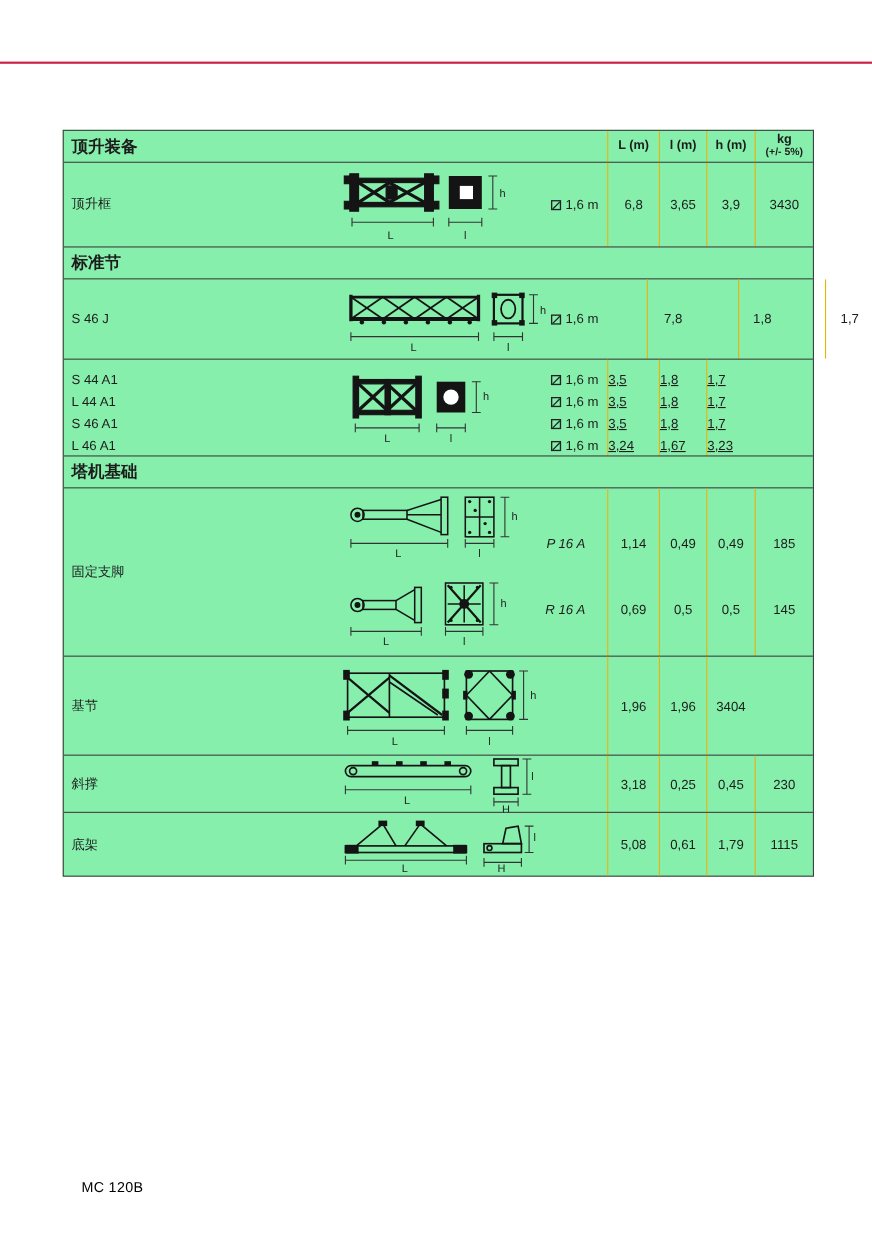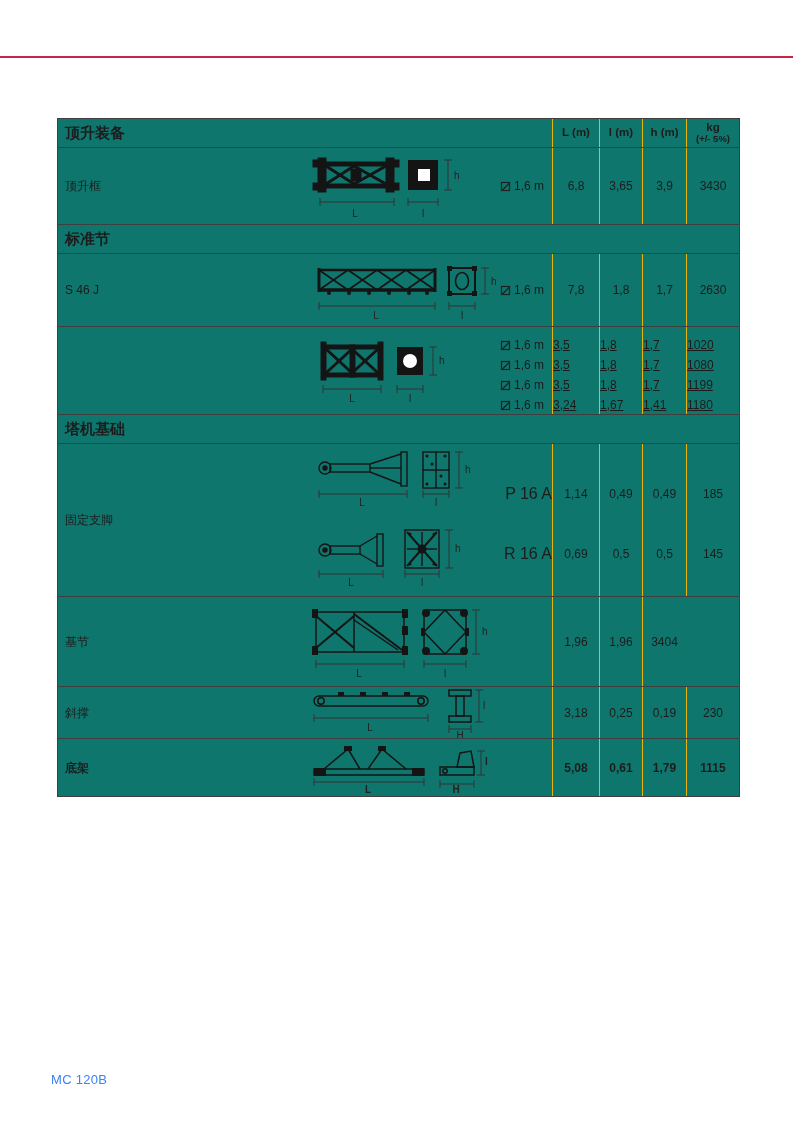--- a/index.html
+++ b/index.html
@@ -1,52 +1,52 @@
 <!DOCTYPE html>
 <html><head>
 <meta charset="utf-8">
 <style>
   * { box-sizing: border-box; margin: 0; padding: 0; }
   html, body { width: 793px; height: 1122px; background: #ffffff; }
   body { position: relative; font-family: "Liberation Sans", "DejaVu Sans", sans-serif; color: #1c1c1c; overflow: hidden; }
 
   .red-rule { position: absolute; top: 56px; left: 0; width: 793px; height: 2px; background: #c82448; }
 
-  .spec-table { position: absolute; left: 57px; top: 118px; width: 683px; border: 1px solid #3f3f3f; background: #0f766e; }
+  .spec-table { position: absolute; left: 57px; top: 118px; width: 683px; border: 1px solid #3f3f3f; background: #86efac; }
   .t-row { display: grid; grid-template-columns: 494px 47px 43px 44px 53px; border-top: 1px solid #3f3f3f; position: relative; }
   .t-row.first { border-top: none; }
   .t-row.section { display: block; }
 
   .cell { border-left: 1px solid #eab308; display: flex; align-items: center; justify-content: center; font-size: 12px; position: relative; }
   .cell.nb { border-left: none; }
   .draw-cell { position: relative; display: block; border-left: none; }
 
   .h-28 { height: 28px; } .h-29 { height: 29px; } .h-77 { height: 77px; }
-  .h-73 { height: 73px; } .h-88 { height: 88px; } .h-153 { height: 153px; }
-  .h-90 { height: 90px; } .h-52 { height: 52px; } .h-58 { height: 58px; font-weight: bold; }
+  .h-73 { height: 73px; gap: 36px; } .h-88 { height: 88px; } .h-153 { height: 153px; }
+  .h-90 { height: 90px; } .h-52 { height: 52px; } .h-58 { height: 58px; }
 
   .section-title { font-weight: bold; font-size: 15px; padding-left: 7px; height: 100%; display: flex; align-items: center; }
   .col-head { font-weight: bold; font-size: 11.5px; flex-direction: column; line-height: 1.15; text-align: center; }
   .col-head .sub { font-size: 9.5px; font-weight: bold; }
 
   .row-label { position: absolute; left: 7px; top: 50%; transform: translateY(-50%); font-size: 12px; white-space: nowrap; }
   .spec-text { position: absolute; right: 8px; top: 50%; transform: translateY(-50%); font-size: 12px; display: inline-flex; align-items: center; gap: 3px; white-space: nowrap; }
   .drawing { position: absolute; }
 
   .stack { position: absolute; font-size: 12px; line-height: 20px; padding-top: 8px; }
   .stack.labels { left: 7px; top: 0; }
   .stack.specs { right: 8px; top: 0; text-align: right; }
   .stack .spec-line { display: flex; align-items: center; justify-content: flex-end; gap: 3px; }
   .vstack { line-height: 20px; padding-top: 8px; text-align: left; width: 100%; font-size: 12px; text-decoration: underline; }
 
   .abs-val { position: absolute; left: 50%; transform: translate(-50%, -50%); font-size: 12px; white-space: nowrap; }
   .at-50 { top: 50px; } .at-110 { top: 110px; }
-  .abs-ref { position: absolute; right: 0; transform: translateY(-50%); font-size: 16px; white-space: nowrap; }
-
-  .footer-model { position: absolute; left: 51px; top: 1072px; font-size: 13px; color: #3b82f6; letter-spacing: 0.3px; text-align: center; }
+  .abs-ref { position: absolute; right: 20px; transform: translateY(-50%); font-size: 12px; white-space: nowrap; font-style: italic; }
+
+  .footer-model { position: absolute; left: 74px; top: 1072px; font-size: 13px; color: #000000; letter-spacing: 0.3px; text-align: center; }
 
   svg text { font-family: "Liberation Sans", "DejaVu Sans", sans-serif; font-size: 10px; fill: #222; }
   .sq-icon { flex: 0 0 auto; }
 </style>
 </head>
 <body>
 
 <div class="red-rule"></div>
 
 <div class="spec-table">
@@ -184,20 +184,26 @@
       </span>
     </div>
     <div class="cell">7,8</div>
     <div class="cell">1,8</div>
     <div class="cell">1,7</div>
     <div class="cell">2630</div>
   </div>
 
   <div class="t-row h-88">
     <div class="cell nb draw-cell">
+      <div class="stack labels">
+        <div>S 44 A1</div>
+        <div>L 44 A1</div>
+        <div>S 46 A1</div>
+        <div>L 46 A1</div>
+      </div>
       <svg class="drawing" style="left:255px; top:12px;" width="160" height="64" viewBox="0 0 160 64">
         <g fill="#141414" stroke="#141414">
           <rect x="10" y="6" width="58" height="4"></rect>
             <rect x="10" y="34" width="58" height="4"></rect>
           <rect x="8" y="3" width="5" height="38"></rect>
             <rect x="65" y="3" width="5" height="38"></rect>
           <rect x="37" y="6" width="5" height="32"></rect>
           <line x1="13" y1="10" x2="39" y2="34" stroke-width="3"></line>
             <line x1="39" y1="10" x2="13" y2="34" stroke-width="3"></line>
           <line x1="39" y1="10" x2="65" y2="34" stroke-width="3"></line>
@@ -267,29 +273,21 @@
         <div>1,8</div>
         <div>1,8</div>
         <div>1,67</div>
       </div>
     </div>
     <div class="cell">
       <div class="vstack">
         <div>1,7</div>
         <div>1,7</div>
         <div>1,7</div>
-        <div>1,41</div>
-      </div>
-    </div>
-    <div class="cell">
-      <div class="vstack">
-        <div>1020</div>
-        <div>1080</div>
-        <div>1199</div>
-        <div>1180</div>
+        <div>3,23</div>
       </div>
     </div>
   </div>
 
   <div class="t-row section h-29">
     <div class="section-title">塔机基础</div>
   </div>
 
   <div class="t-row h-153">
     <div class="cell nb draw-cell">
@@ -485,21 +483,21 @@
           <line x1="141" y1="41" x2="163" y2="41"></line>
             <line x1="141" y1="37" x2="141" y2="45"></line>
             <line x1="163" y1="37" x2="163" y2="45"></line>
         </g>
         <text x="175" y="21">l</text>
         <text x="152" y="51" text-anchor="middle">H</text>
       </svg>
     </div>
     <div class="cell">3,18</div>
     <div class="cell">0,25</div>
-    <div class="cell">0,19</div>
+    <div class="cell">0,45</div>
     <div class="cell">230</div>
   </div>
 
   <div class="t-row h-58">
     <div class="cell nb draw-cell">
       <span class="row-label">底架</span>
       <svg class="drawing" style="left:250px; top:4px;" width="180" height="50" viewBox="0 0 180 50">
         <g stroke="#141414" fill="none" stroke-width="1.5">
           <rect x="6" y="26" width="110" height="6"></rect>
           <line x1="40" y1="6" x2="16" y2="26"></line>

